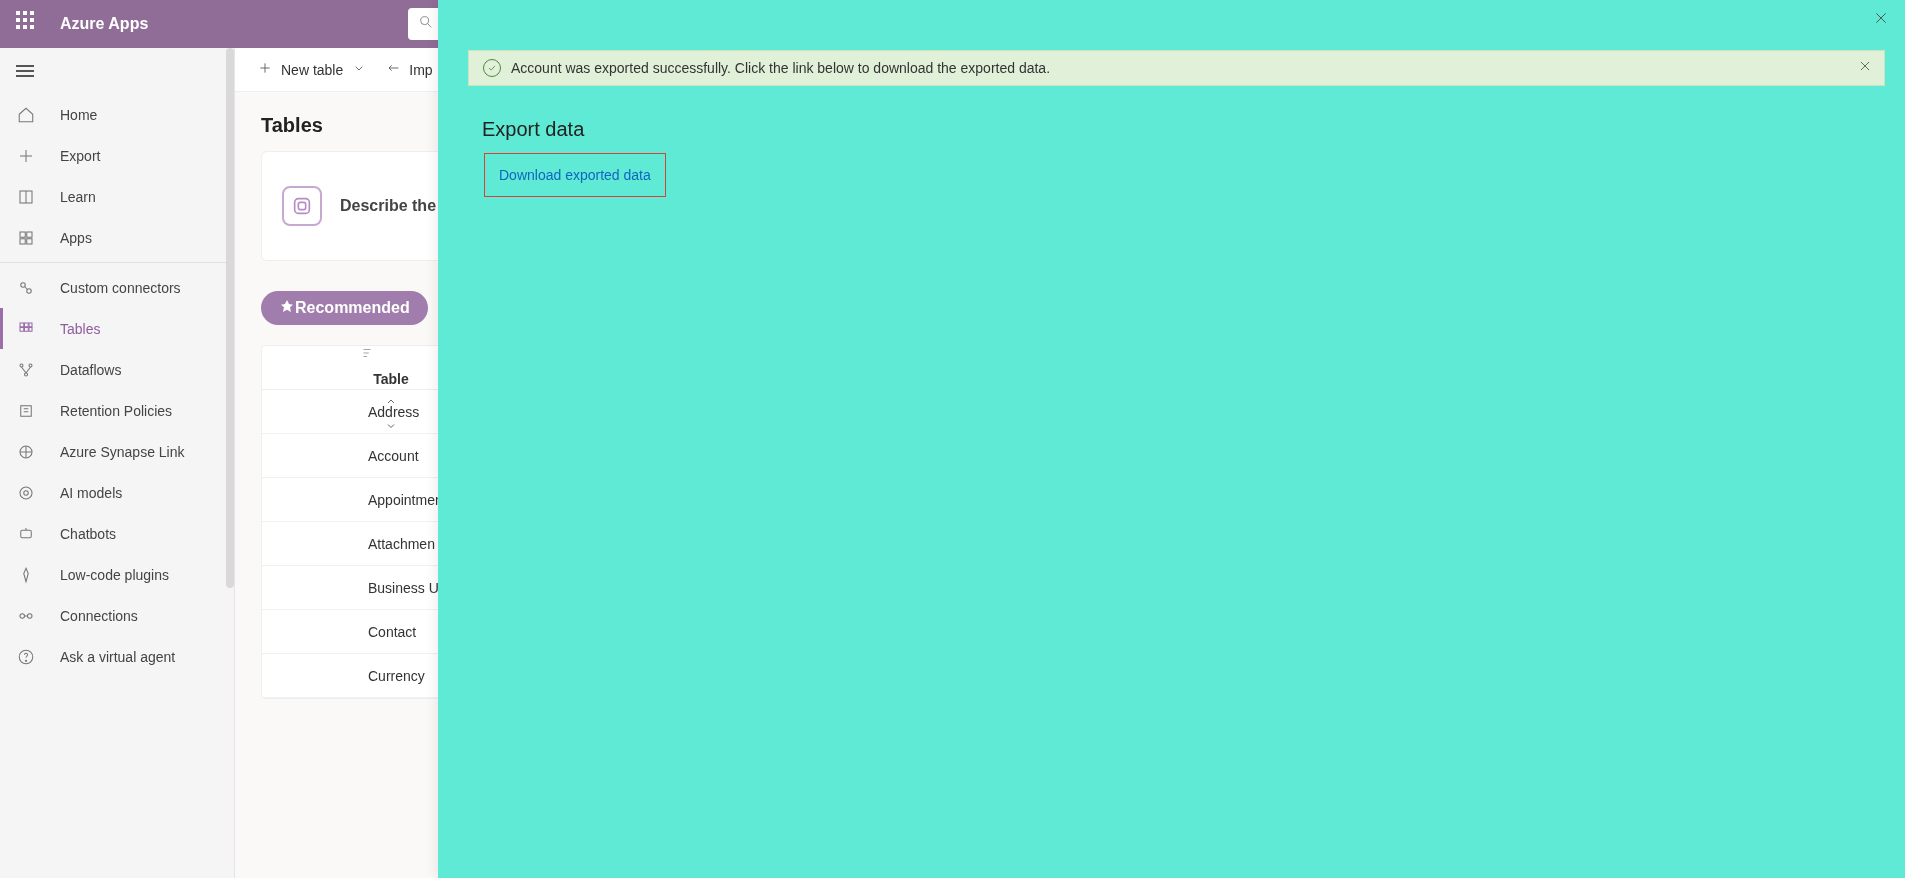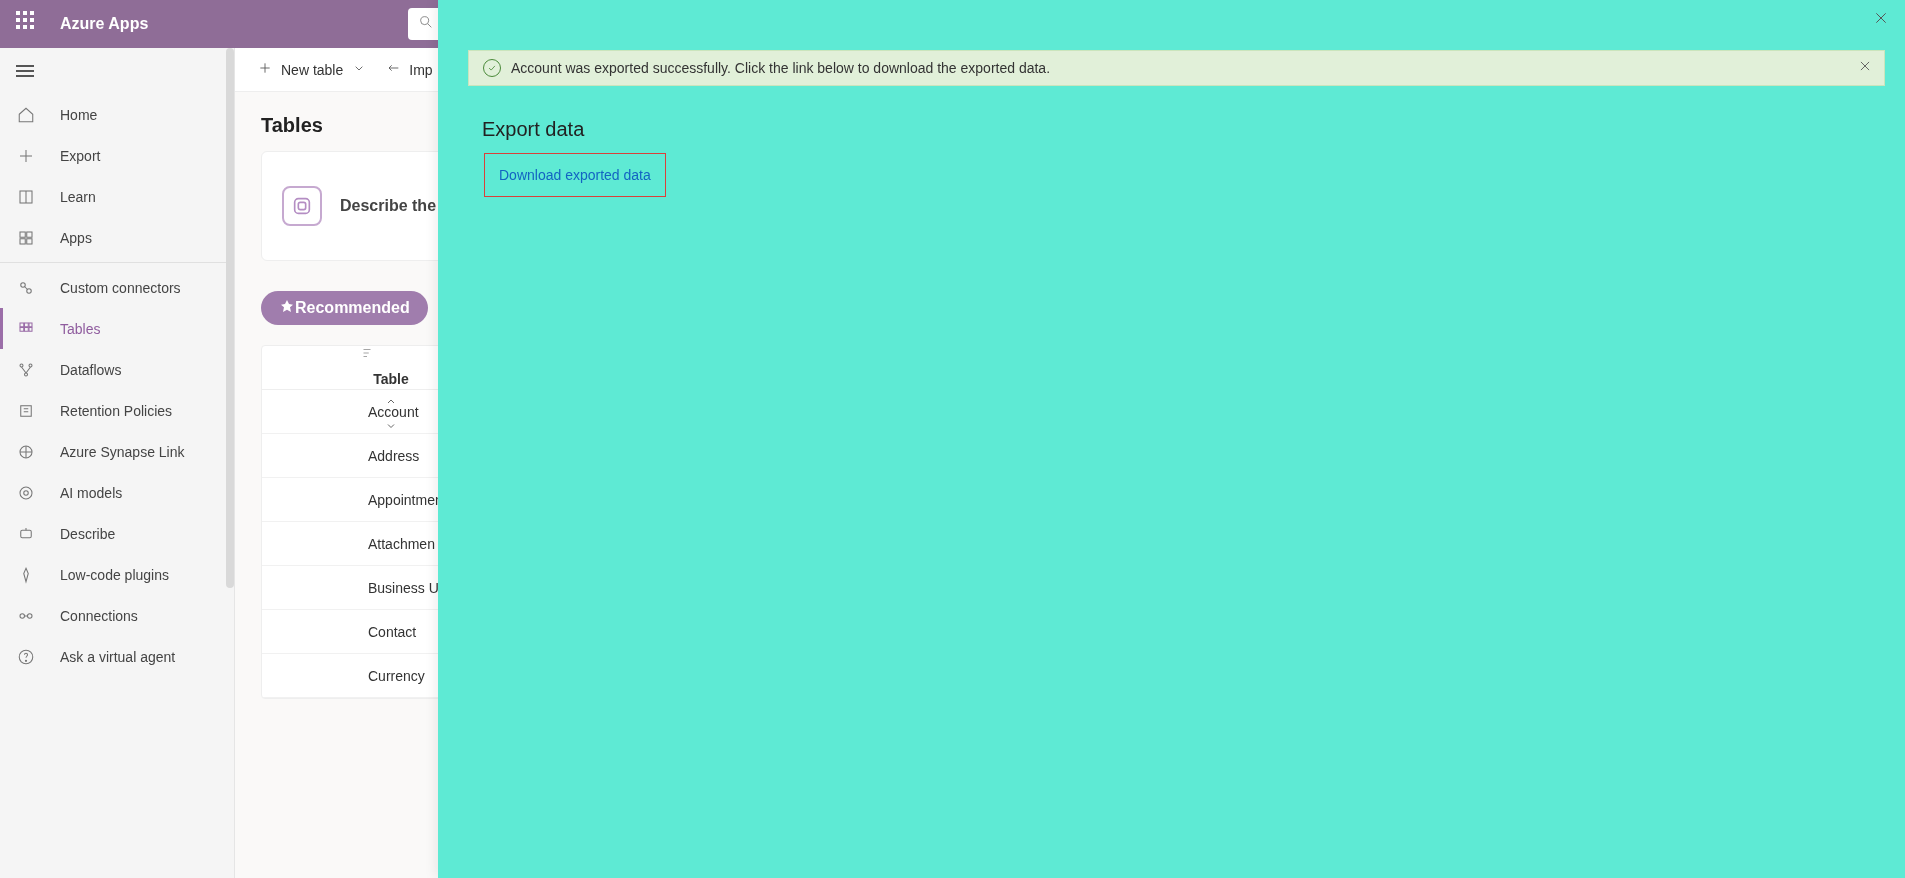--- a/index.html
+++ b/index.html
@@ -376,21 +376,21 @@
         </span>
       <span>AI models</span>
     </div>
     <div class="nav-item">
       <span class="ic">
           <svg viewBox="0 0 24 24">
             <rect x="5" y="7" width="14" height="10" rx="2"></rect>
             <line x1="12" y1="4" x2="12" y2="7"></line>
           </svg>
         </span>
-      <span>Describe</span>
+      <span>Chatbots</span>
     </div>
     <div class="nav-item">
       <span class="ic">
           <svg viewBox="0 0 24 24">
             <path d="M12 3 L15 10 L12 21 L9 10 Z"></path>
           </svg>
         </span>
       <span>Low-code plugins</span>
     </div>
     <div class="nav-item">
@@ -467,24 +467,24 @@
             </svg></span>
         <span>Table</span>
         <span><svg viewBox="0 0 24 24" width="12" height="12">
               <polyline points="6 14 12 8 18 14" fill="none" stroke="#666" stroke-width="2"></polyline>
             </svg></span>
         <span><svg viewBox="0 0 24 24" width="12" height="12">
               <polyline points="6 9 12 15 18 9" fill="none" stroke="#666" stroke-width="2"></polyline>
             </svg></span>
       </div>
       <div class="trow">
+          <span>Address</span>
+        </div>
+      <div class="trow">
           <span>Account</span>
-        </div>
-      <div class="trow">
-          <span>Address</span>
         </div>
       <div class="trow">
           <span>Appointmen</span>
         </div>
       <div class="trow">
           <span>Attachmen</span>
         </div>
       <div class="trow">
           <span>Business U</span>
         </div>

